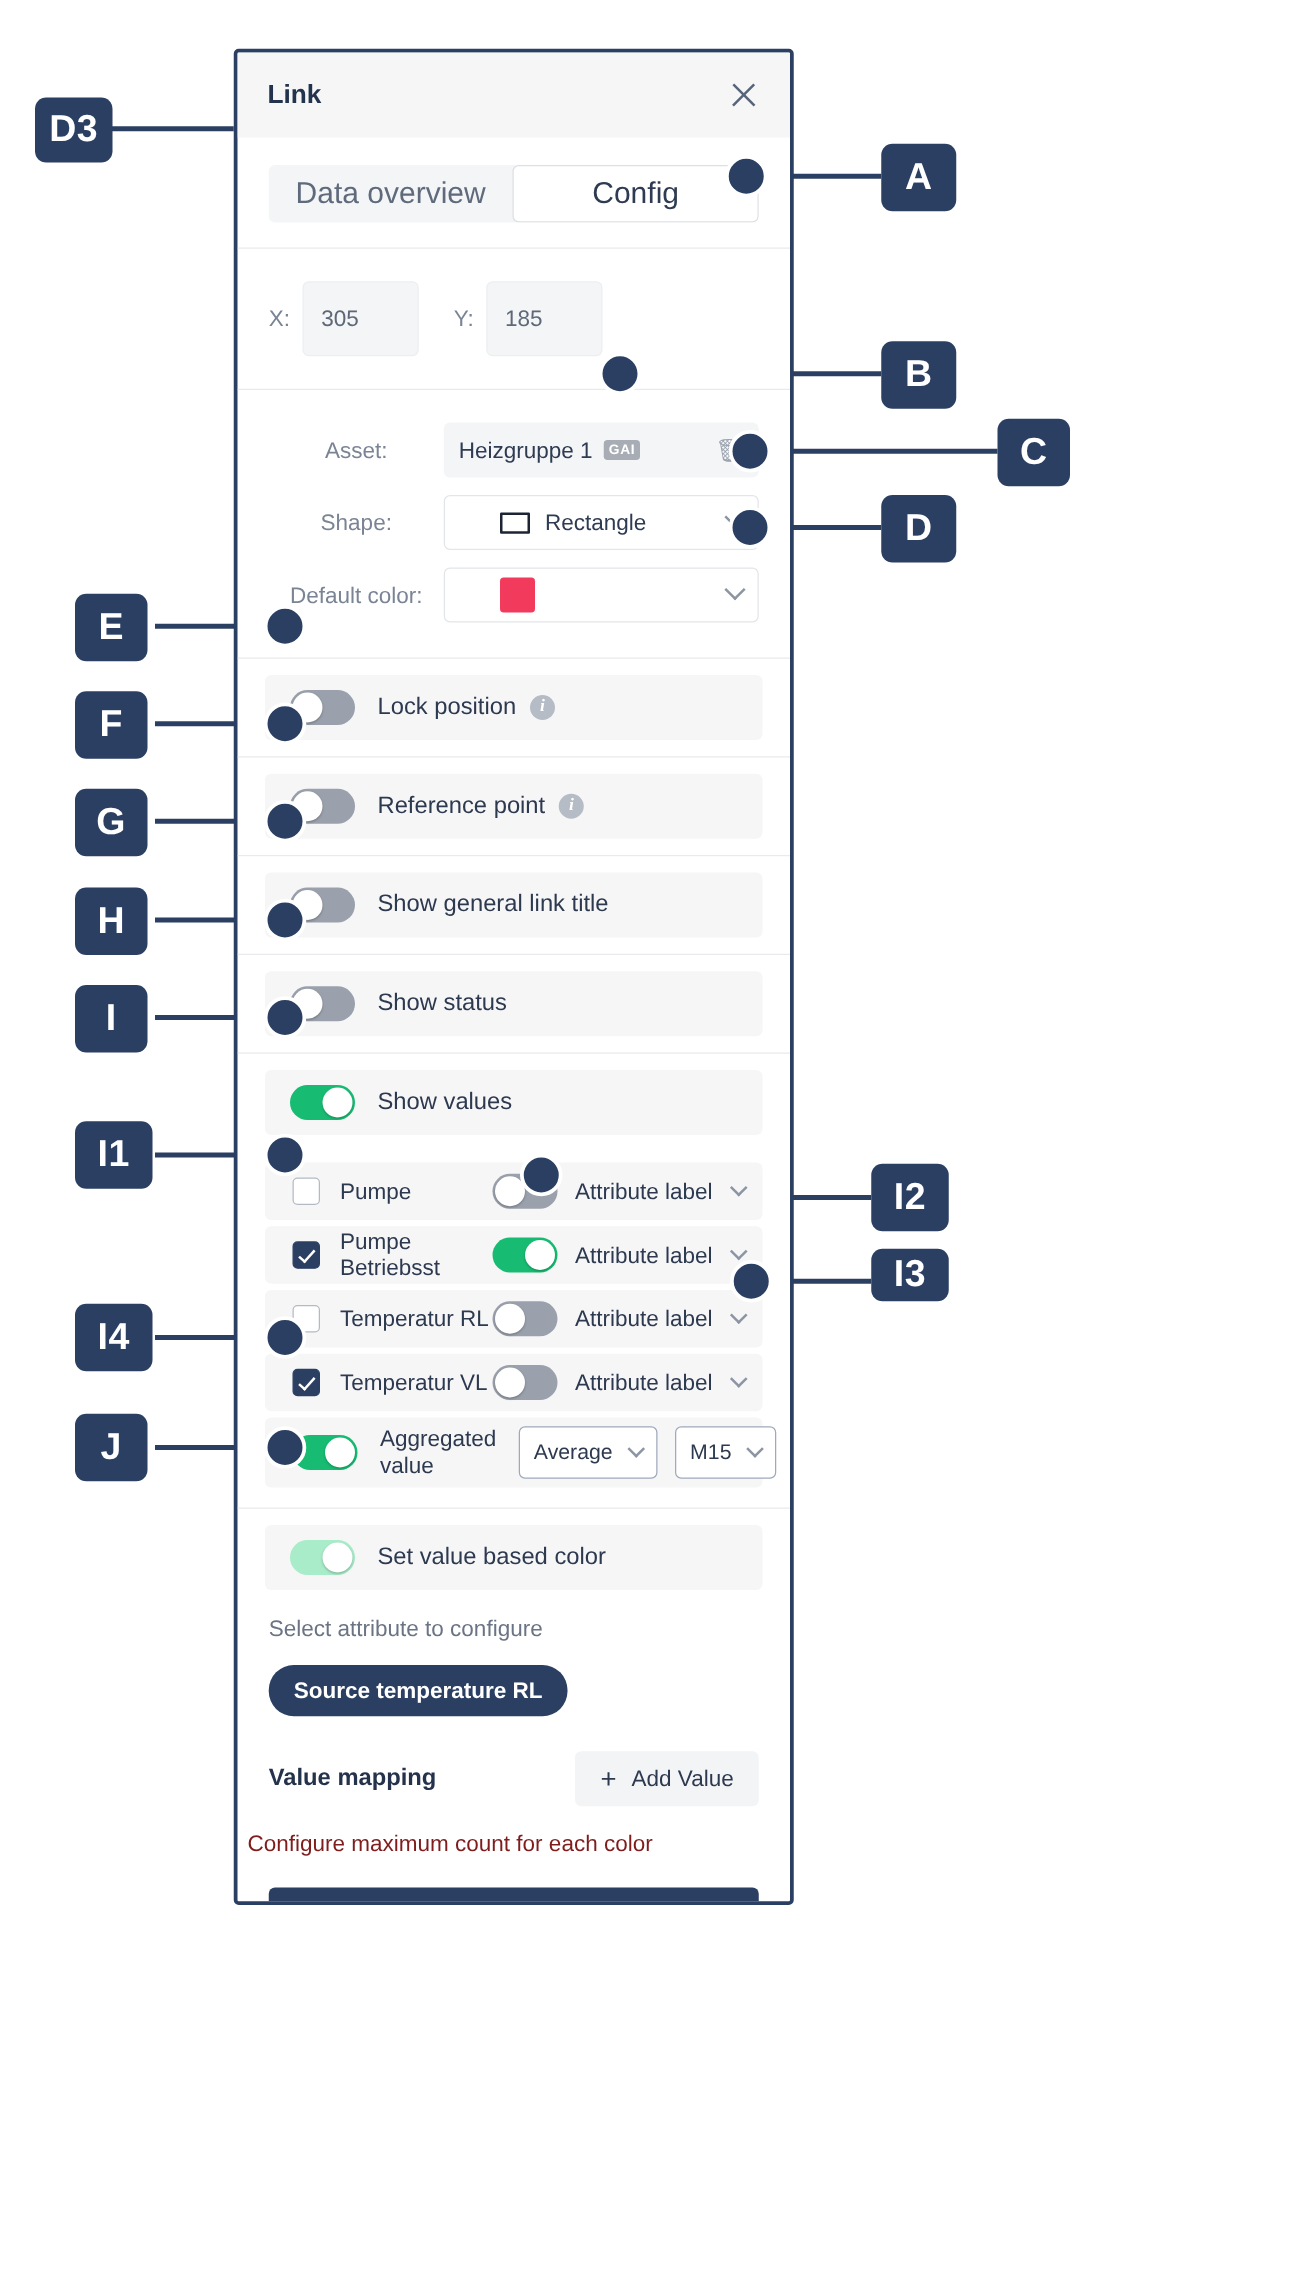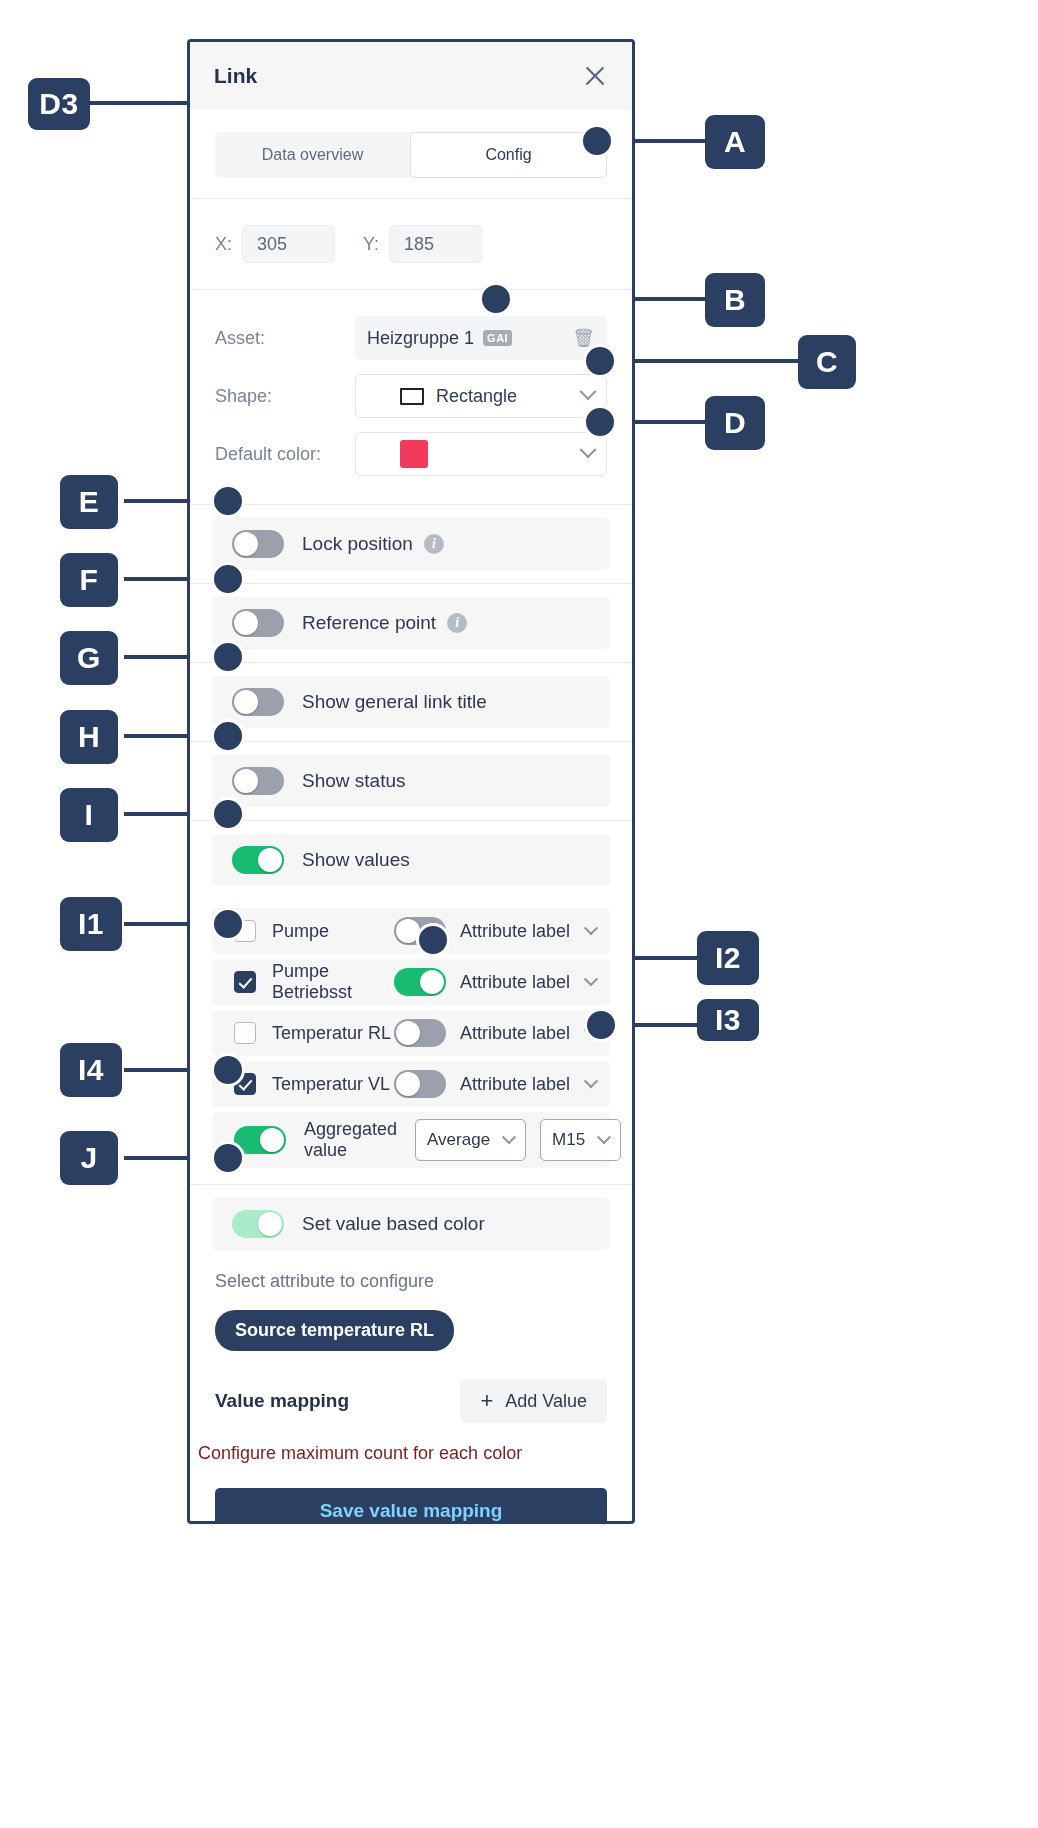--- a/index.html
+++ b/index.html
@@ -70,52 +70,53 @@
   .tabs {
     display: flex;
     background: #f4f5f6;
     border-radius: 5px;
     height: 46px;
     overflow: hidden;
   }
   .tab {
     flex: 1;
     display: flex; align-items: center; justify-content: center;
-    font-size: 16px; color: #5f6b7d;
+    font-size: 24px; color: #5f6b7d;
     cursor: pointer;
   }
   .tab.active {
     background: #ffffff;
     border: 1px solid #dcdfe4;
     border-radius: 5px;
     color: #2e3b52;
   }
 
   .divider { height: 1px; background: #e8eaed; }
 
   .row-xy {
     display: flex; align-items: center;
     padding: 26px 25px;
     gap: 10px;
   }
   .xy-label { font-size: 18px; color: #7a8494; }
   .xy-field {
-    width: 93px; height: 38px;
+    width: 93px; height: 60px;
     background: #f4f5f6;
     border: 1px solid #eceef0;
     border-radius: 5px;
     display: flex; align-items: center;
     padding: 0 14px;
     font-size: 18px; color: #5e6878;
   }
 
   .form-row {
     display: flex; align-items: center;
     padding: 0 25px;
     margin-bottom: 14px;
+    text-align: center;
   }
   .form-label {
     width: 140px;
     font-size: 18px;
     color: #7a8494;
   }
   .form-ctl {
     flex: 1;
     height: 44px;
     border-radius: 5px;

